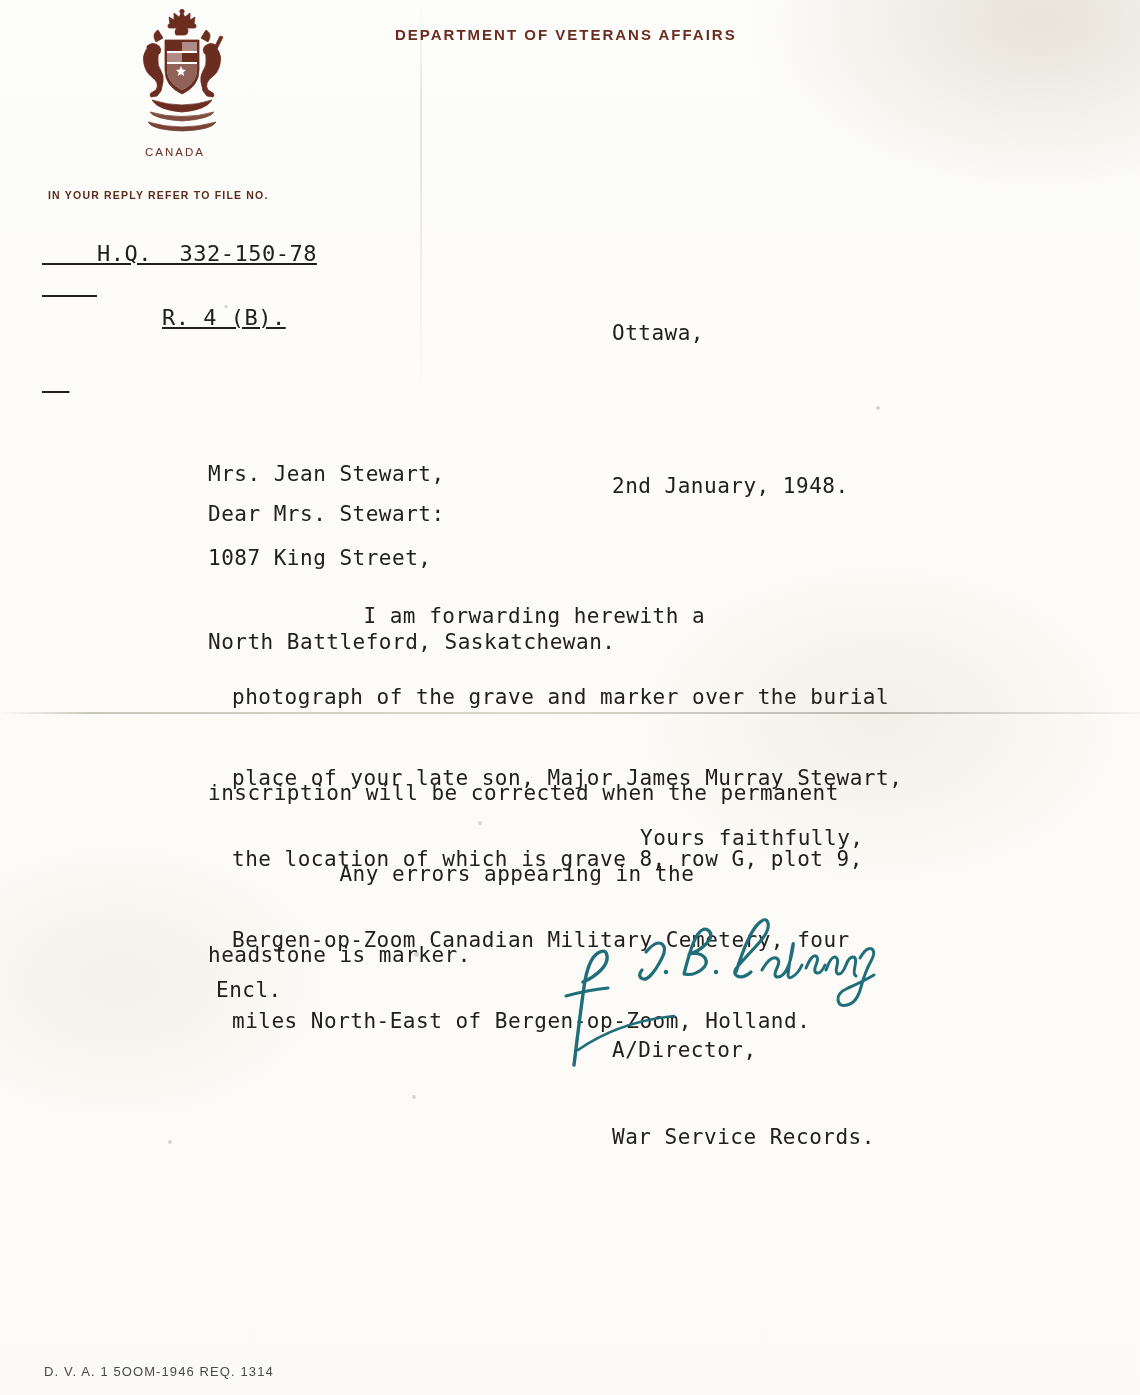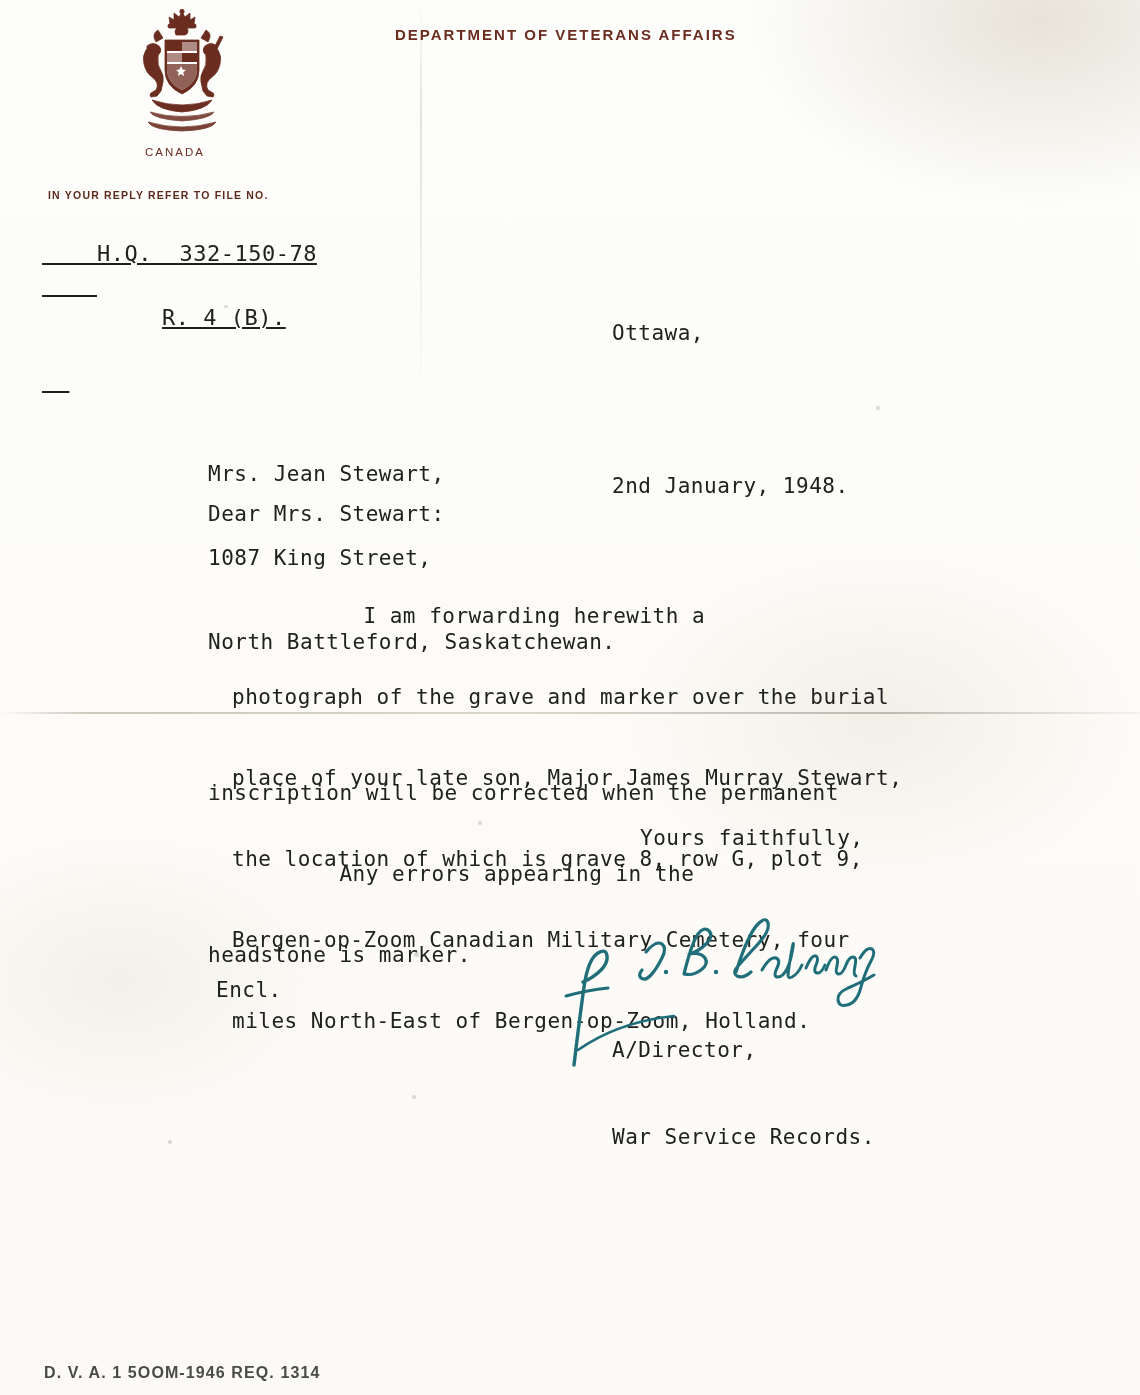--- a/index.html
+++ b/index.html
@@ -167,22 +167,22 @@
     width: 360px;
     height: 175px;
     pointer-events: none;
   }
 
   #form-code {
     position: absolute;
     left: 44px;
     top: 1364px;
     font-family: "Liberation Sans", sans-serif;
-    font-size: 16px;
-    font-weight: bold;
+    font-size: 13px;
+    font-weight: normal;
     letter-spacing: 1.1px;
     color: #4a4a46;
   }
 
   
   .speck {
     position: absolute;
     background: rgba(150,145,135,0.35);
     border-radius: 50%;
   }

